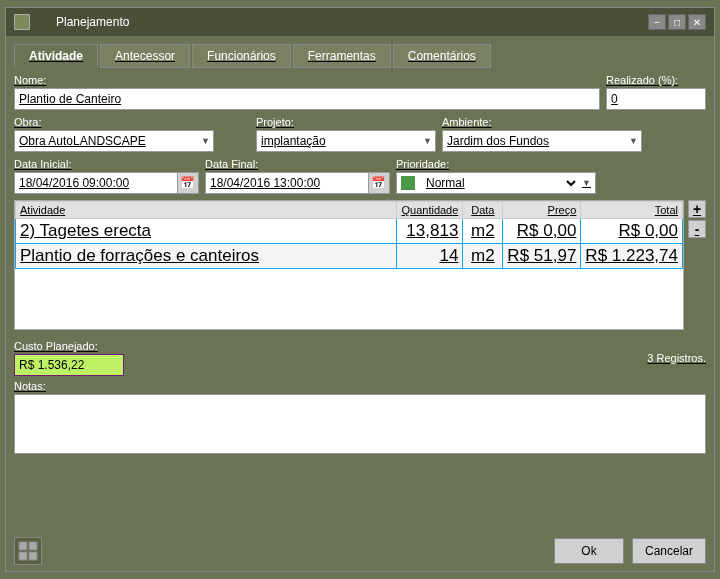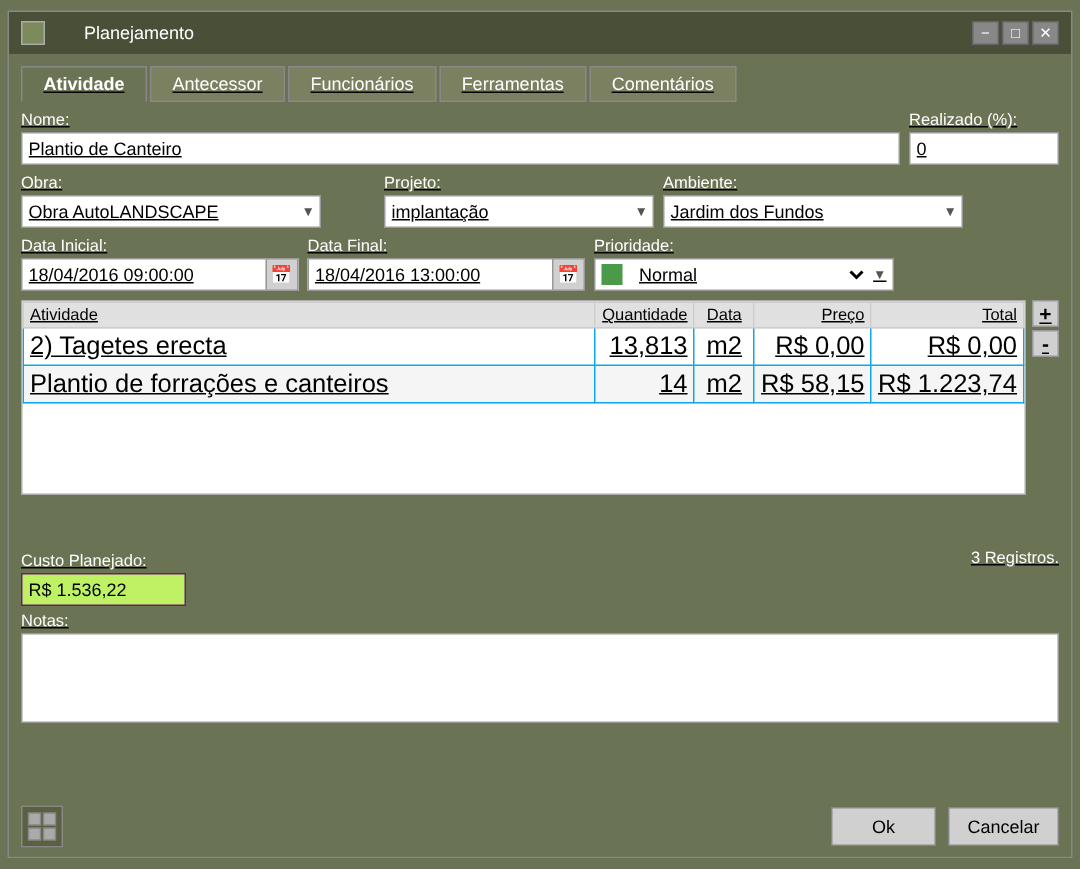--- a/index.html
+++ b/index.html
@@ -163,36 +163,36 @@
       <td>2) Tagetes erecta</td>
       <td class="right">13,813</td>
       <td class="center">m2</td>
       <td class="right">R$ 0,00</td>
       <td class="right">R$ 0,00</td>
     </tr>
                 <tr>
       <td>Plantio de forrações e canteiros</td>
       <td class="right">14</td>
       <td class="center">m2</td>
-      <td class="right">R$ 58,15</td>
+      <td class="right">R$ 51,97</td>
       <td class="right">R$ 1.223,74</td>
     </tr>
               </tbody>
           </table>
         </div>
         <div class="plus-minus">
           <button class="pm-btn">+</button>
           <button class="pm-btn">-</button>
         </div>
       </div>
 
       <div class="bottom-section">
         <div class="custo-row">
           <div>
-            <div style="color:white;font-size:11px;margin-bottom:2px;margin-top:28px;">Custo Planejado:</div>
+            <div style="color:white;font-size:11px;margin-bottom:2px;">Custo Planejado:</div>
             <input type="text" class="custo-input" value="R$ 1.536,22" style="">
           </div>
           <div style="color:white;font-size:11px;">3 Registros.</div>
         </div>
         <div>
           <div style="color:white;font-size:11px;margin-bottom:2px;">Notas:</div>
           <textarea class="notas-area" style=""></textarea>
         </div>
       </div>
     </div>

